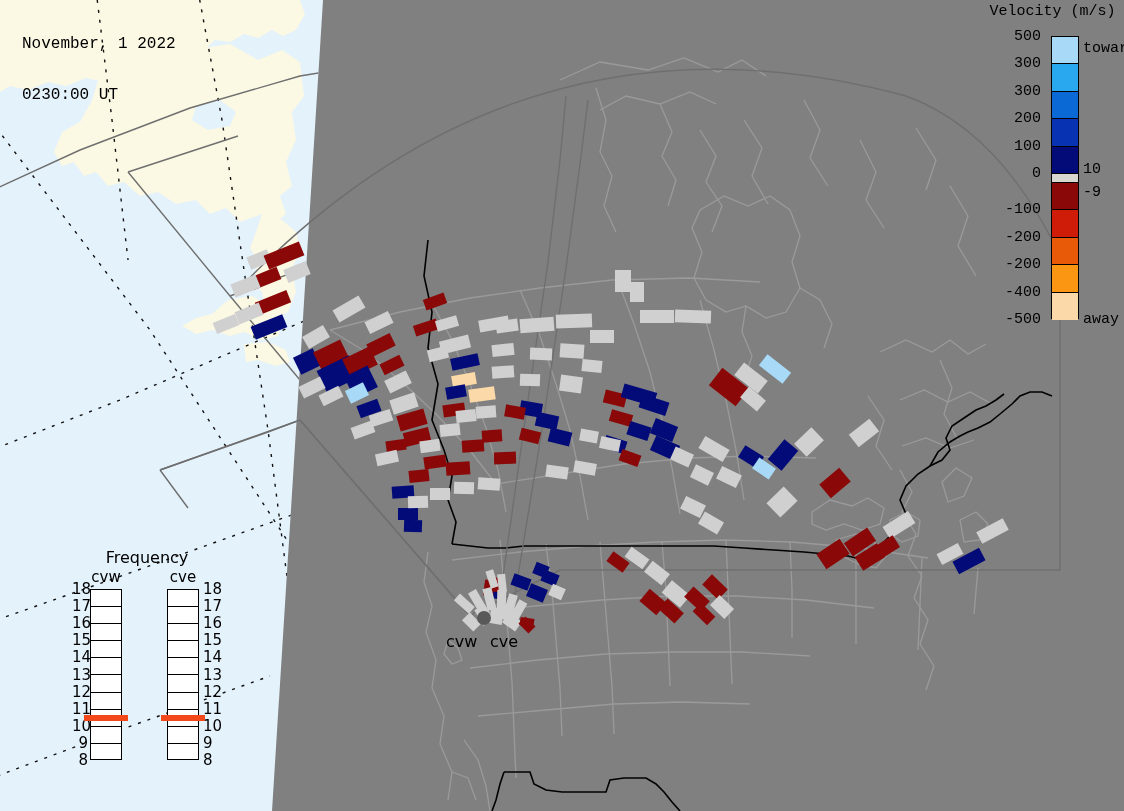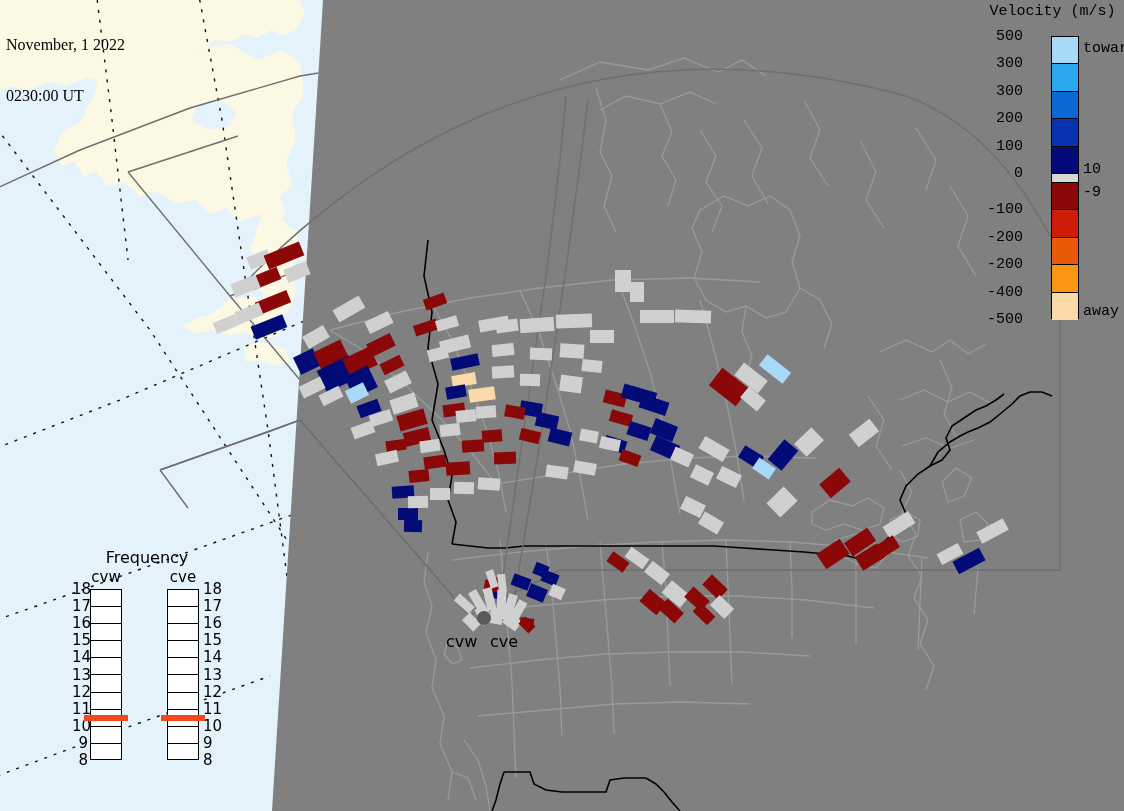--- a/index.html
+++ b/index.html
@@ -4,32 +4,32 @@
 <style>
   html,body{margin:0;padding:0;background:#808080;}
   body{width:1124px;height:811px;overflow:hidden;
        font-family:"DejaVu Sans","Liberation Sans",sans-serif;}
   #root{position:relative;width:1124px;height:811px;overflow:hidden;background:#808080;}
   #mapsvg{position:absolute;left:0;top:0;width:1124px;height:811px;}
 
   
   #timestamp{position:absolute;left:6px;top:2px;color:#000;font-size:16px;
              line-height:17px;white-space:pre;letter-spacing:0px;}
-  #timestamp div{font-family:Liberation Serif, serif;}
+  #timestamp div{font-family:Liberation Mono, monospace;margin-left:16px;}
 
   
   #velbar{position:absolute;left:975px;top:0px;width:149px;height:330px;font-family:Liberation Mono, monospace;}
   #velbar .cbtitle{position:absolute;left:6px;top:3px;width:143px;text-align:center;
                    font-size:15px;color:#000;white-space:nowrap;}
   #velbar .cbstack{position:absolute;left:76px;top:36px;width:28px;height:283px;
                    border:1px solid #000;box-sizing:border-box;}
   #velbar .cbcell{width:100%;border-bottom:1px solid #000;box-sizing:border-box;}
   #velbar .cbcell:last-child{border-bottom:none;}
   #velbar .cbticks{position:absolute;left:0px;top:28px;width:70px;height:300px;}
-  #velbar .cbtick{position:absolute;right:22px;font-size:15px;color:#000;
+  #velbar .cbtick{position:absolute;right:4px;font-size:15px;color:#000;
                   text-align:center;white-space:nowrap;transform:translateY(-50%);}
   #velbar .cbside{position:absolute;left:108px;top:28px;width:60px;height:300px;}
   #velbar .cbsidelbl{position:absolute;left:0px;font-size:15px;color:#000;
                      white-space:nowrap;transform:translateY(-50%);}
 
   
   #freq{position:absolute;left:72px;top:548px;width:150px;height:226px;}
   #freq .ftitle{position:absolute;left:0;top:0;width:150px;text-align:center;
                 font-size:16px;color:#000;}
   #freq .fcolhdr{position:absolute;top:20px;font-size:15px;color:#000;
@@ -395,21 +395,21 @@
         <div class="cbcell" style="height: 27.4px; background: rgb(138, 8, 8);"></div>
         <div class="cbcell" style="height: 27.4px; background: rgb(207, 28, 8);"></div>
         <div class="cbcell" style="height: 27.4px; background: rgb(232, 90, 8);"></div>
         <div class="cbcell" style="height: 27.4px; background: rgb(250, 150, 18);"></div>
         <div class="cbcell" style="height: 27.4px; background: rgb(251, 217, 168);"></div>
       </div>
     <div class="cbside" id="cbside">
         <div class="cbsidelbl" style="top: 20.33px;">toward</div>
         <div class="cbsidelbl" style="top: 141px;">10</div>
         <div class="cbsidelbl" style="top: 164px;">-9</div>
-        <div class="cbsidelbl" style="top: 283px;">away</div>
+        <div class="cbsidelbl" style="top: 291px;">away</div>
       </div>
   </div>
 
   <div id="freq">
     <div class="ftitle">Frequency</div>
     <div class="fcolhdr" style="left:9px;">cvw</div>
     <div class="fcolhdr" style="left:86px;">cve</div>
     <div class="fbox" id="fbox-w" style="left:18px;">
         <div class="frow" style="height: 17.1px;"></div>
         <div class="frow" style="height: 17.1px;"></div>

